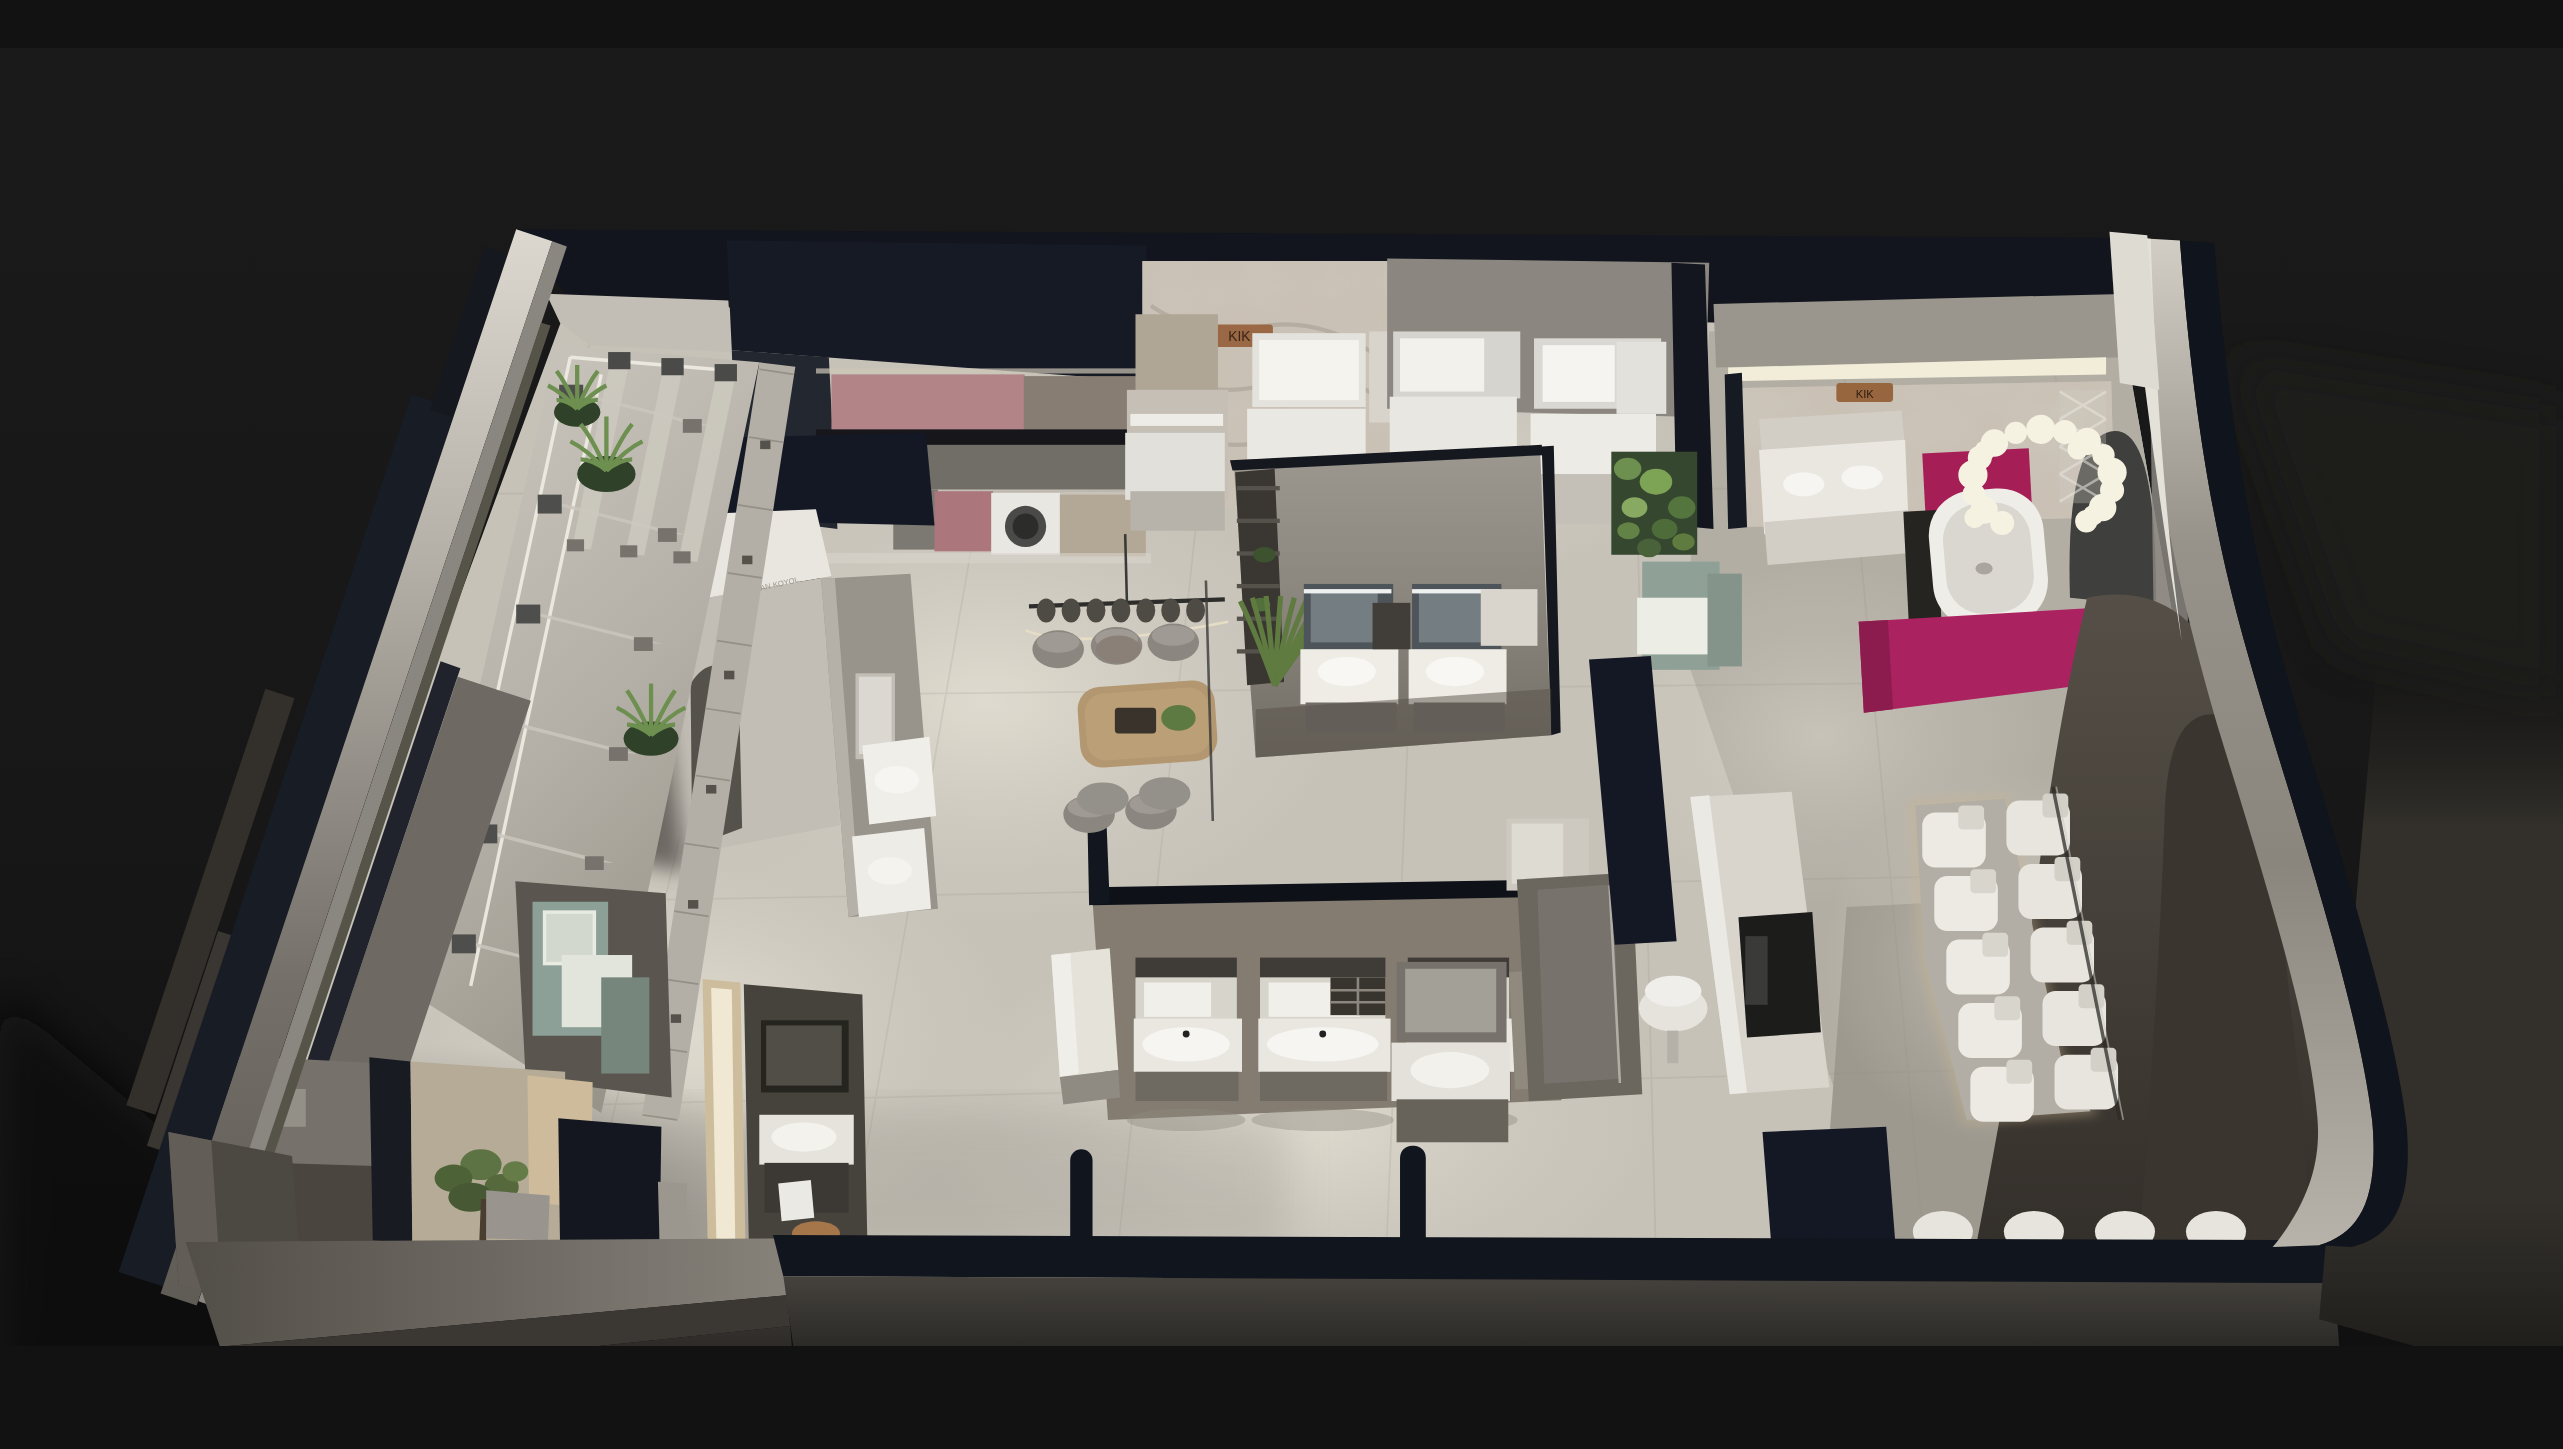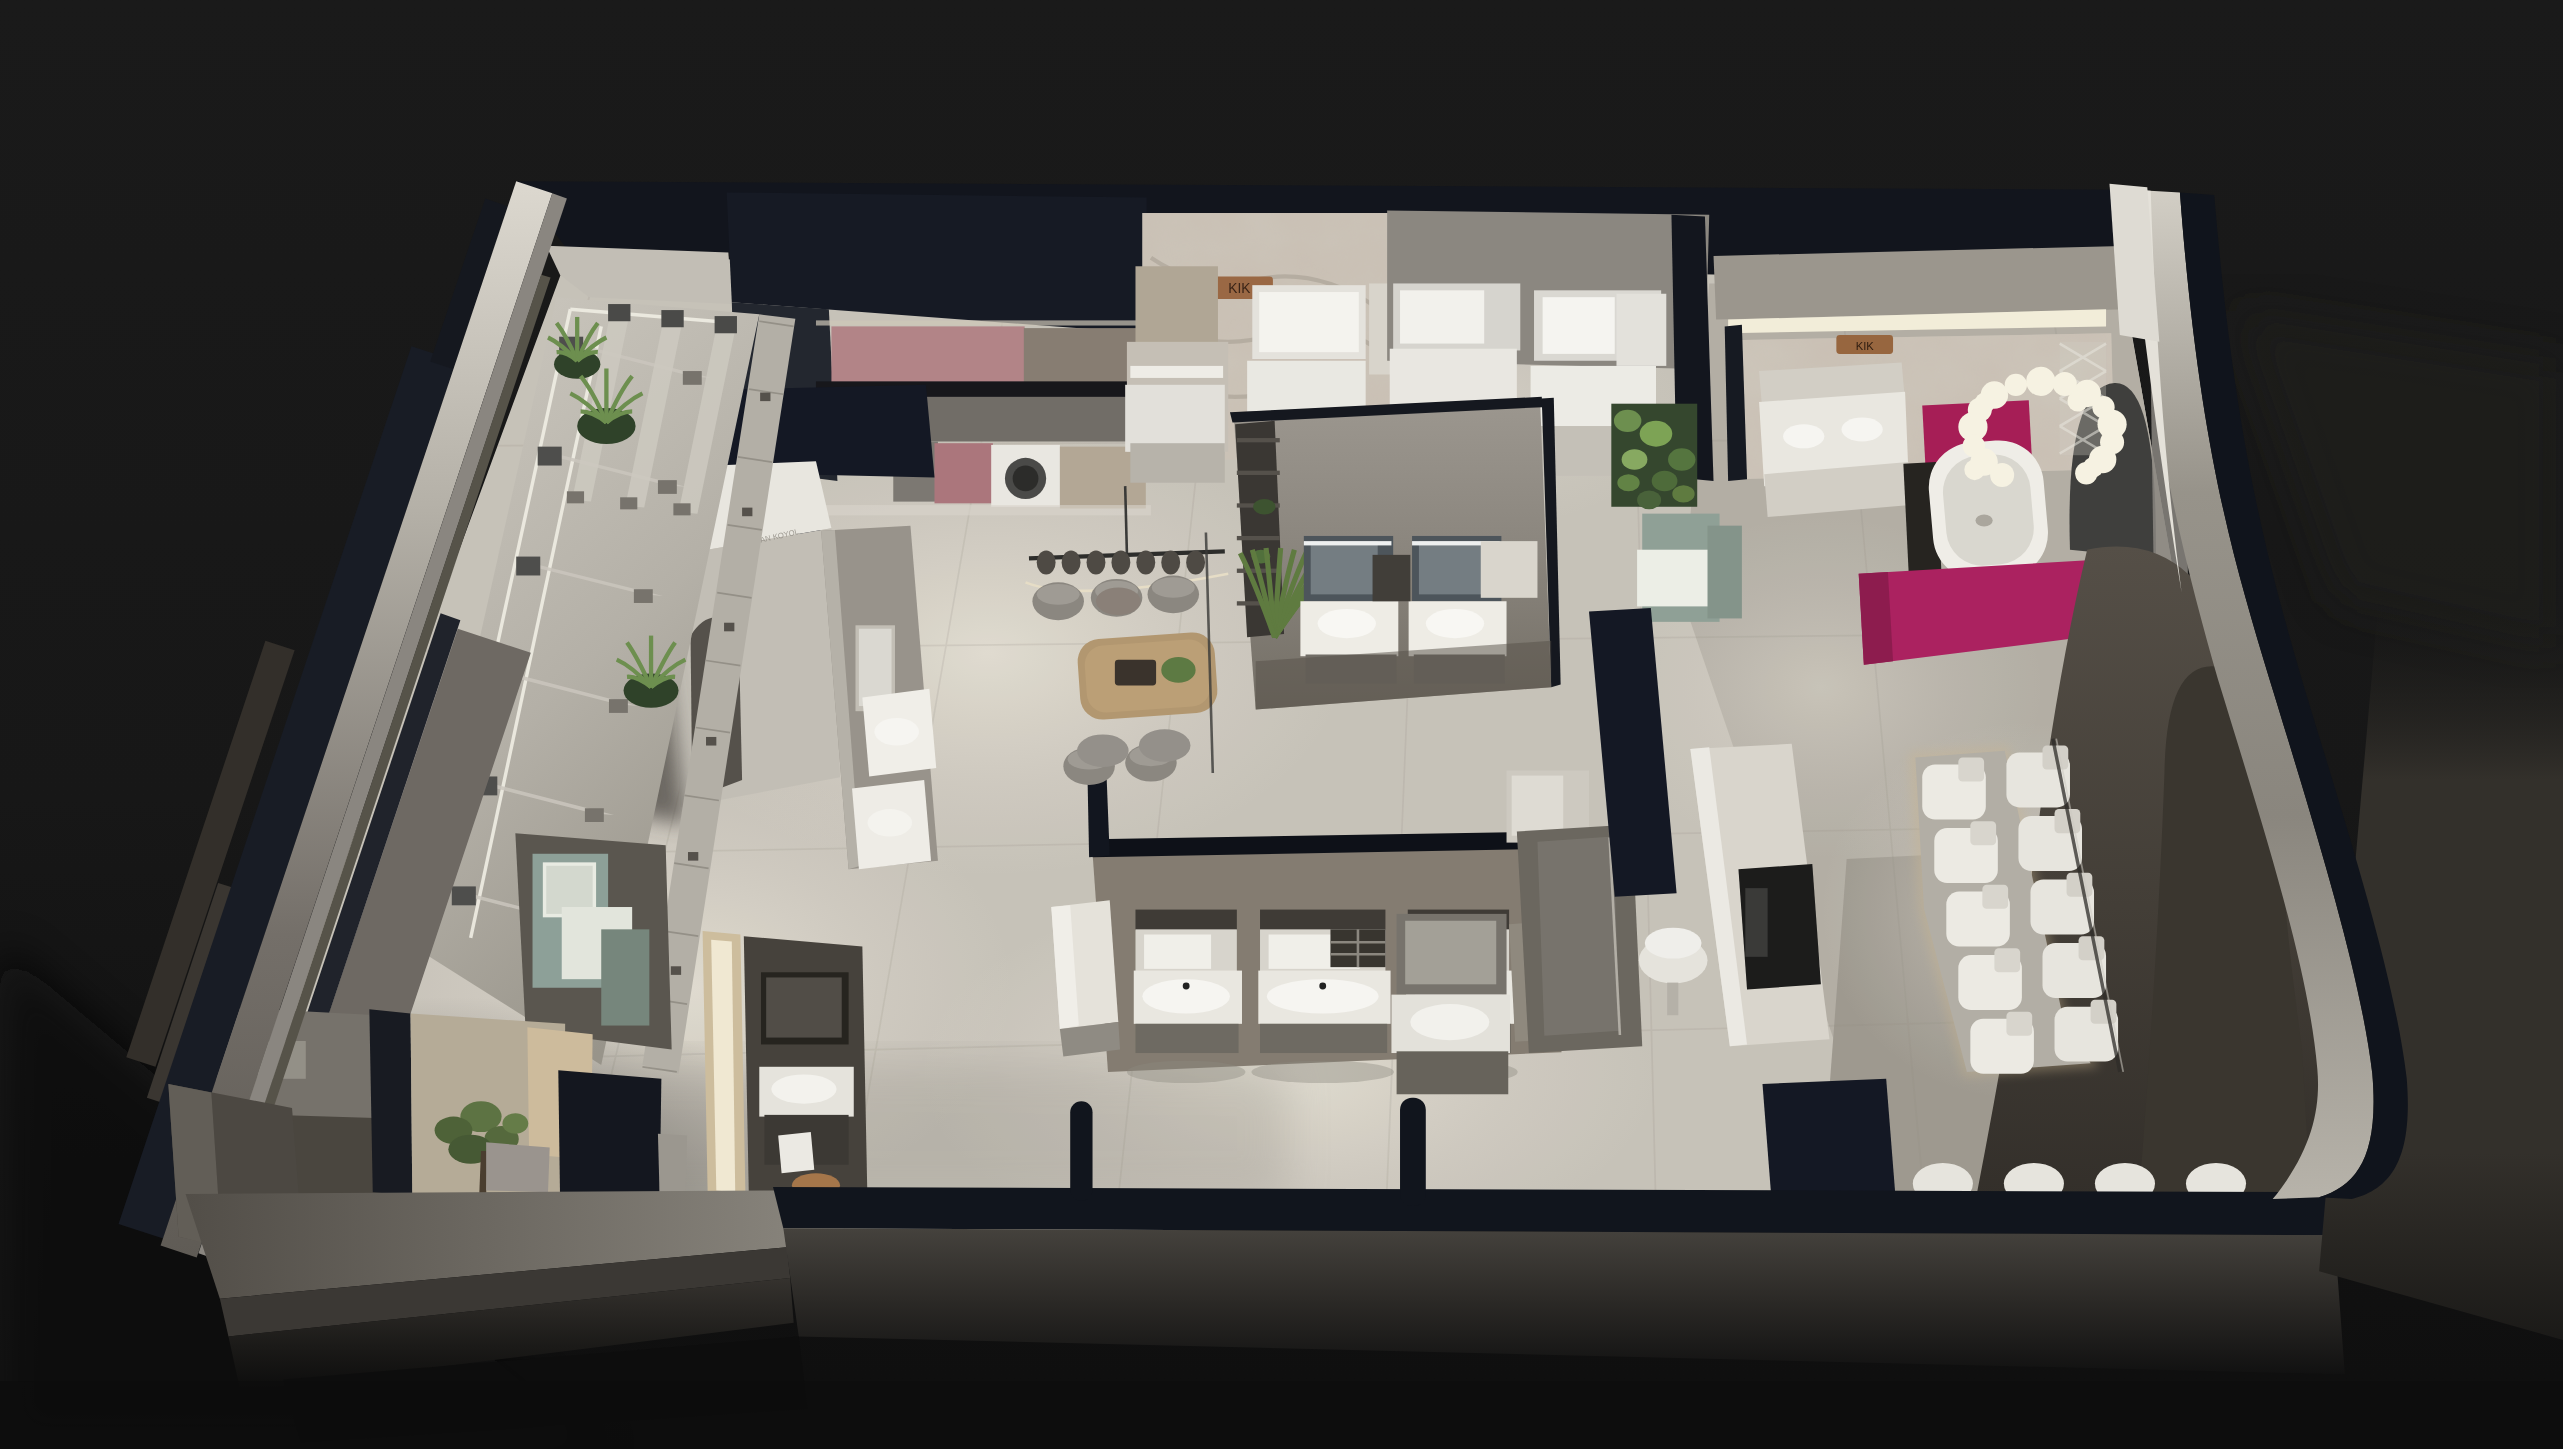--- a/index.html
+++ b/index.html
@@ -1,14 +1,14 @@
 <!DOCTYPE html>
 <html style="font-size:13.7px"><head><meta charset="utf-8"><title>r</title><style>
 html,body{margin:0;padding:0;background:#121212;font-family:"Liberation Sans",sans-serif;}
-#stage{width:2563px;height:1449px;position:relative;overflow:hidden;}
+#stage{width:2563px;height:1298px;position:relative;overflow:hidden;margin-top:48px;}
 </style></head><body>
 <div id="stage">
 <svg width="2563" height="1449" viewBox="0 0 2984 1687" xmlns="http://www.w3.org/2000/svg">
 <defs>
 <linearGradient id="bgg" x1="0" y1="0" x2="0" y2="1">
  <stop offset="0" stop-color="#1a1a1a"></stop>
           <stop offset="0.55" stop-color="#171717"></stop>
           <stop offset="1" stop-color="#0e0e0e"></stop>
 </linearGradient>
 <linearGradient id="frontwall" x1="0" y1="0" x2="0" y2="1">

